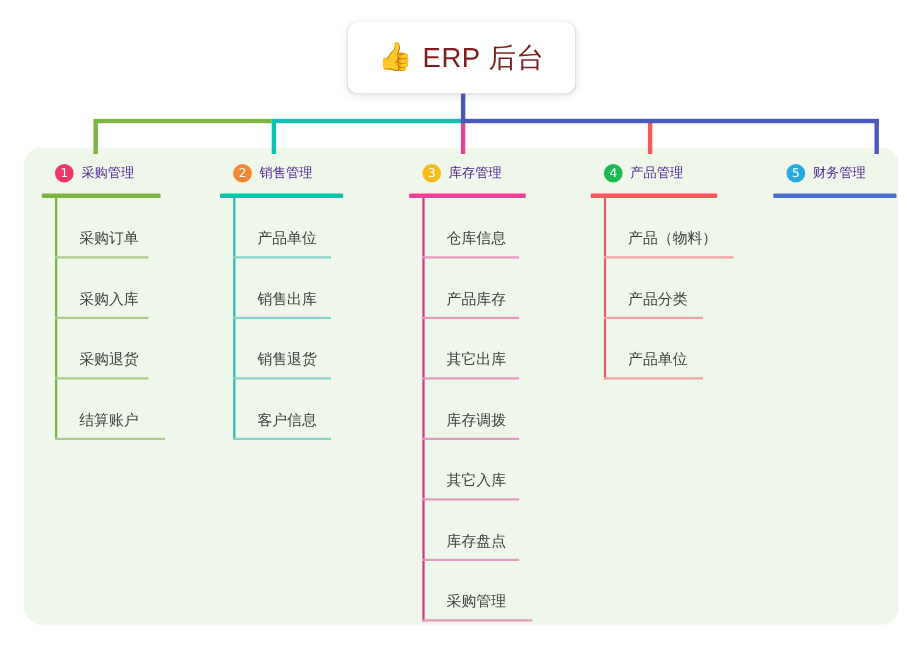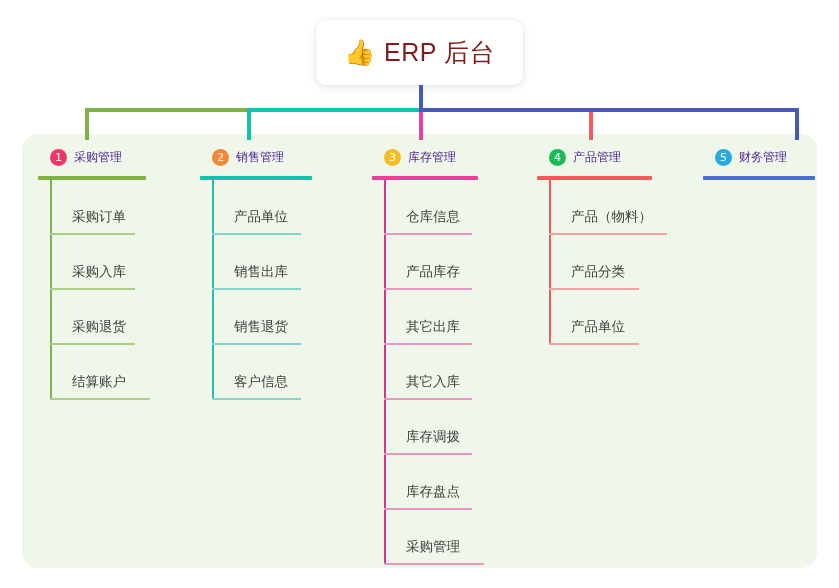--- a/index.html
+++ b/index.html
@@ -233,25 +233,25 @@
         </div>
         <div class="leaf">
           <span class="leaf-label">产品库存</span>
           <div class="leaf-rule" style="width: 88px; background: rgb(232, 151, 193);"></div>
         </div>
         <div class="leaf">
           <span class="leaf-label">其它出库</span>
           <div class="leaf-rule" style="width: 88px; background: rgb(232, 151, 193);"></div>
         </div>
         <div class="leaf">
+          <span class="leaf-label">库存调拨</span>
+          <div class="leaf-rule" style="width: 88px; background: rgb(232, 151, 193);"></div>
+        </div>
+        <div class="leaf">
           <span class="leaf-label">其它入库</span>
-          <div class="leaf-rule" style="width: 88px; background: rgb(232, 151, 193);"></div>
-        </div>
-        <div class="leaf">
-          <span class="leaf-label">库存调拨</span>
           <div class="leaf-rule" style="width: 88px; background: rgb(232, 151, 193);"></div>
         </div>
         <div class="leaf">
           <span class="leaf-label">库存盘点</span>
           <div class="leaf-rule" style="width: 88px; background: rgb(232, 151, 193);"></div>
         </div>
         <div class="leaf">
           <span class="leaf-label">采购管理</span>
           <div class="leaf-rule" style="width: 100px; background: rgb(232, 151, 193);"></div>
         </div>

